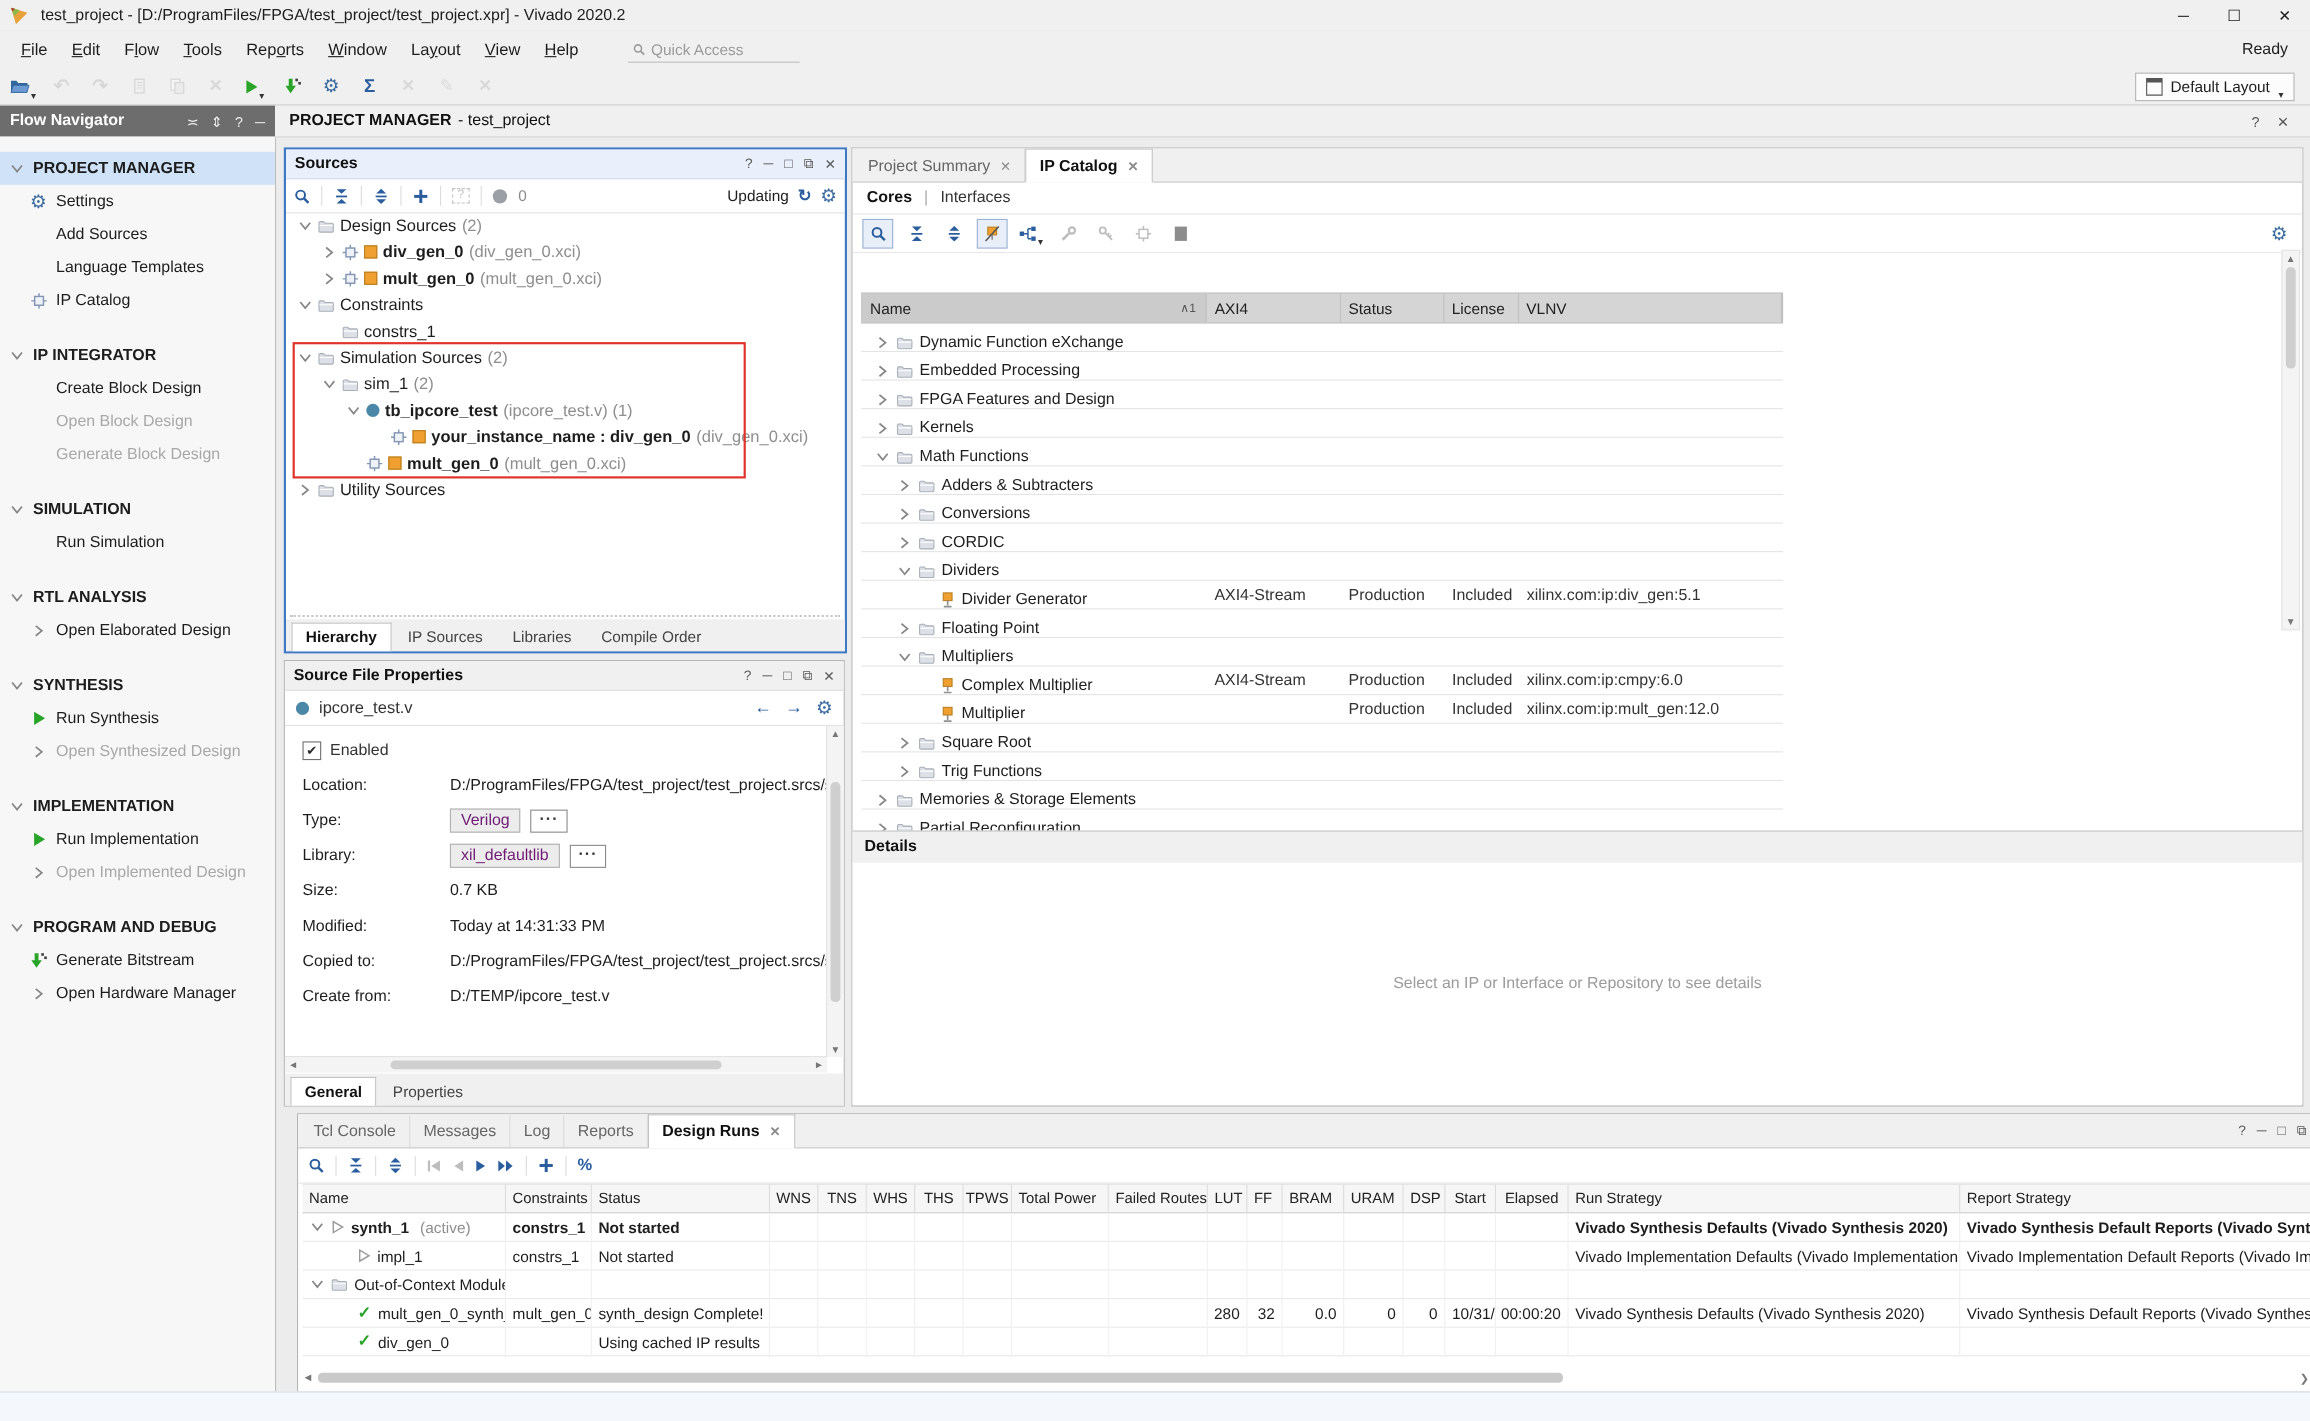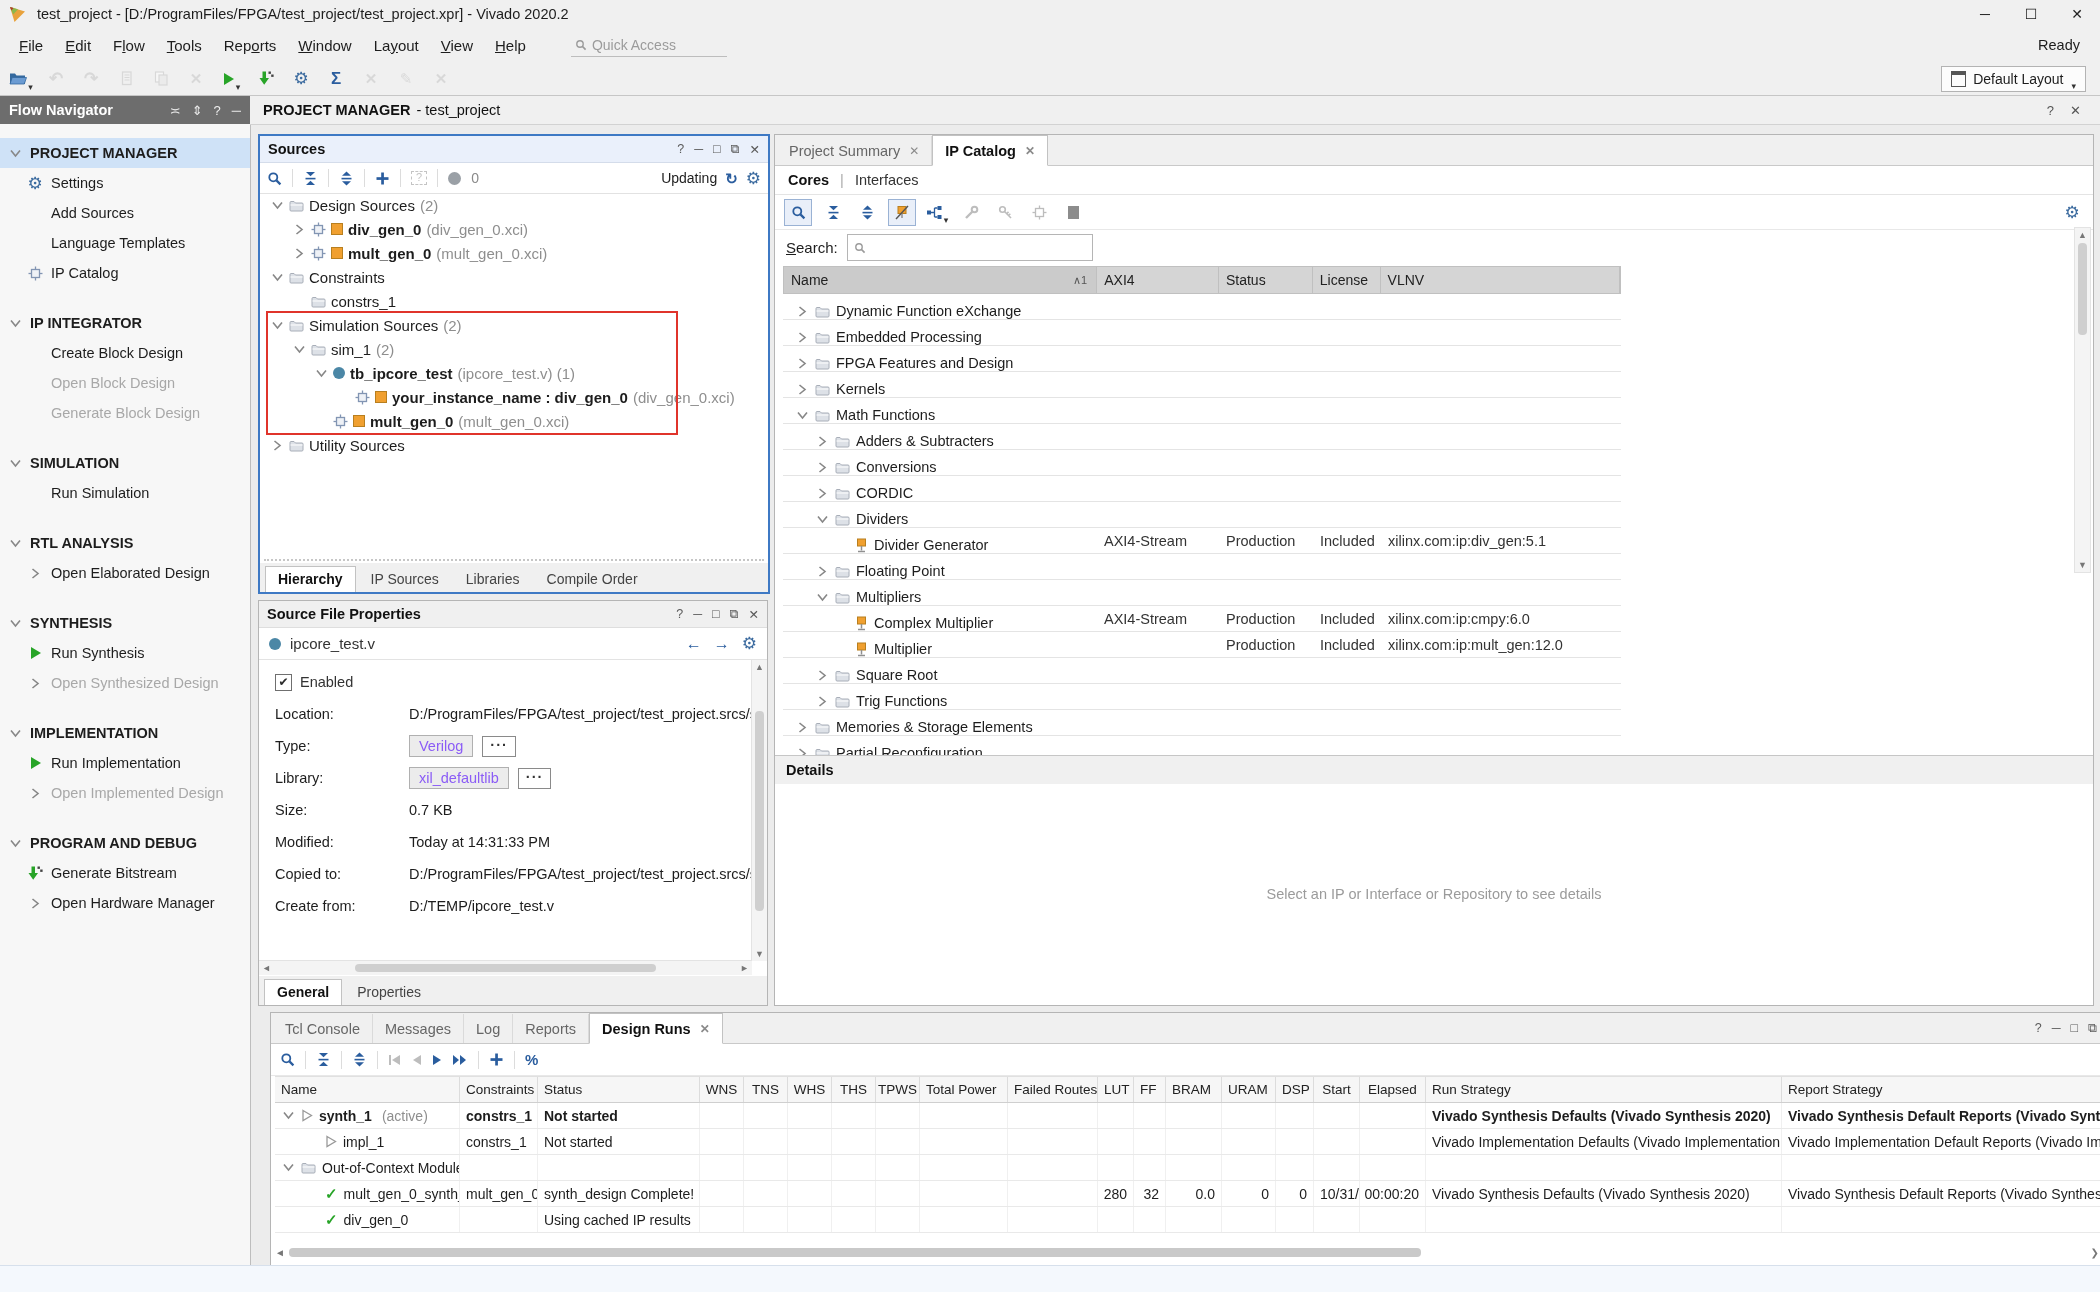--- a/index.html
+++ b/index.html
@@ -66,21 +66,21 @@
   .stab.active{background:#fff;border:1px solid #c2c2c2;border-bottom:none;font-weight:bold;color:#111;}
 
   #prop-panel{left:258px;top:600px;width:508px;height:404px;}
   .file-row{height:31px;display:flex;align-items:center;padding:0 10px;gap:9px;border-bottom:1px solid #e3e3e3;}
   .file-actions{margin-left:auto;display:flex;gap:12px;align-items:center;}
   .arrowbtn{color:#2a5d9e;font-size:16px;font-weight:bold;}
   .prop-body{position:absolute;left:0;top:59px;right:15px;bottom:44px;overflow:hidden;padding-top:6px;}
   .prow{height:32px;display:flex;align-items:center;padding-left:16px;font-size:14.5px;}
   .plabel{width:134px;color:#1d1d1d;flex:none;}
   .pval{color:#1d1d1d;white-space:nowrap;}
-  .pbox{background:#ececec;border:1px solid #b0b0b0;padding:2px 9px;margin-right:9px;color:#8b5cf6;}
+  .pbox{background:#ececec;border:1px solid #b0b0b0;padding:2px 9px;margin-right:9px;color:#701a75;}
   .pdots{border:1px solid #8a8a8a;background:#fff;padding:0px 7px 3px;font-weight:bold;letter-spacing:1px;color:#333;}
   .pcheck{width:15px;height:15px;border:1px solid #6f6f6f;background:#fff;display:inline-flex;align-items:center;justify-content:center;color:#2b2b2b;font-size:12px;margin-right:8px;}
   .vscroll{position:absolute;top:59px;right:0;width:15px;bottom:44px;background:#f4f4f4;border-left:1px solid #e3e3e3;display:flex;flex-direction:column;align-items:center;justify-content:space-between;font-size:9px;color:#777;padding:2px 0;}
   .vthumb{width:9px;background:#cfcfcf;border-radius:4px;flex:none;}
   .hscroll{position:absolute;left:0;right:15px;bottom:30px;height:14px;background:#f4f4f4;border-top:1px solid #e3e3e3;display:flex;align-items:center;justify-content:space-between;font-size:9px;color:#777;padding:0 3px;}
   .hthumb{height:8px;background:#cfcfcf;border-radius:4px;}
 
   
   #right-panel{left:774px;top:134px;width:1318px;height:870px;}
   .rtabs{height:30px;background:#f0f0f0;border-bottom:1px solid #c9c9c9;display:flex;align-items:flex-end;padding-left:2px;}
@@ -906,31 +906,20 @@
         <span class="ic">
           <span style="display:inline-block;width:11px;height:13px;background:#8c8c8c"></span>
         </span>
       </span>
     <span class="rbtn" style="margin-left:auto;margin-right:8px">
         <span class="ic">
           <span style="color:#3c6b9f;font-size:17px">⚙</span>
         </span>
       </span>
   </div>
-  <div class="search-row">
-    <span class="search-label u1">Search:</span>
-    <span class="search-input">
-      <span class="ic">
-          <svg width="12" height="12" viewBox="0 0 12 12">
-            <circle cx="5" cy="5" r="3.2" fill="none" stroke="#9b9b9b" stroke-width="1.4"></circle>
-            <line x1="7.4" y1="7.4" x2="10.6" y2="10.6" stroke="#9b9b9b" stroke-width="1.6"></line>
-          </svg>
-        </span>
-    </span>
-  </div>
   <div class="ip-table">
     <div class="ip-head" id="ip-head">
         <span class="ip-hc" style="width:314px;background:#cbcbcb;">Name<span class="sortglyph">∧1</span></span>
         <span class="ip-hc" style="width:122px;">AXI4</span>
         <span class="ip-hc" style="width:94px;">Status</span>
         <span class="ip-hc" style="width:68px;">License</span>
         <span class="ip-hc" style="width:240px;">VLNV</span>
       </div>
     <div id="ip-rows">
         <div class="irow">

